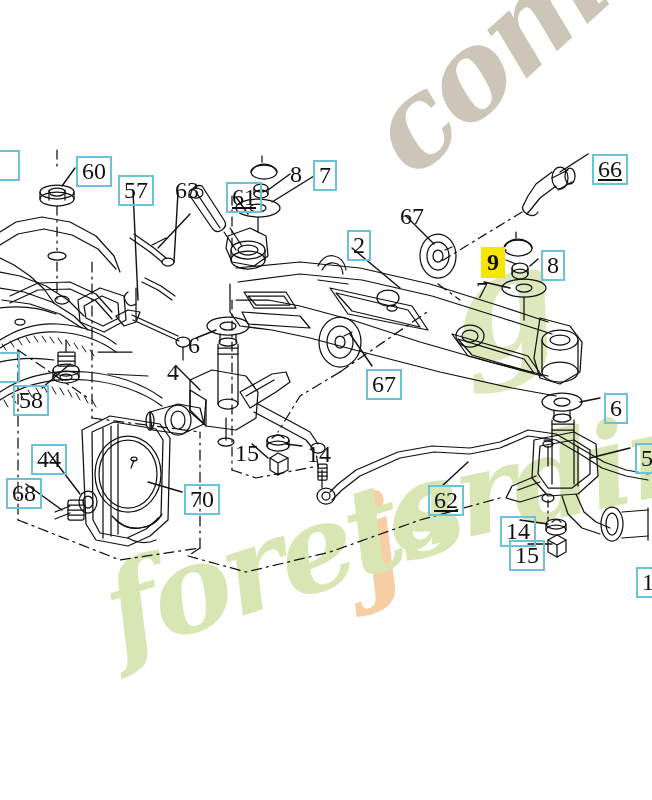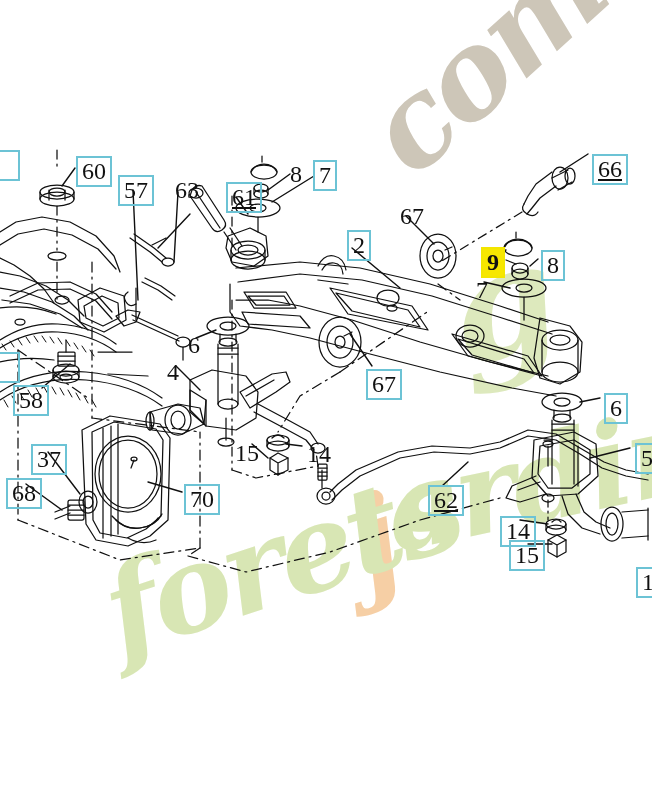--- a/index.html
+++ b/index.html
@@ -411,21 +411,21 @@
   <div class="cal box" style="left:541px;top:250px;">8</div>
   <div class="cal plain" style="left:474px;top:277px;">7</div>
   <div class="cal plain" style="left:186px;top:332px;">6</div>
   <div class="cal box" style="left:366px;top:369px;">67</div>
   <div class="cal plain" style="left:165px;top:359px;">4</div>
   <div class="cal box" style="left:13px;top:385px;">58</div>
   <div class="cal box" style="left:604px;top:393px;">6</div>
   <div class="cal box" style="left:635px;top:443px;">5</div>
   <div class="cal plain" style="left:233px;top:440px;">15</div>
   <div class="cal plain" style="left:305px;top:441px;">14</div>
-  <div class="cal box" style="left:31px;top:444px;">37</div>
+  <div class="cal box" style="left:31px;top:444px;">44</div>
   <div class="cal box" style="left:6px;top:478px;">68</div>
   <div class="cal box" style="left:184px;top:484px;text-align:right;">70</div>
   <div class="cal box" style="left:428px;top:485px;text-decoration:underline;">62</div>
   <div class="cal box" style="left:500px;top:516px;">14</div>
   <div class="cal box" style="left:509px;top:540px;">15</div>
   <div class="cal box" style="left:636px;top:567px;">13</div>
 
 </div>
 
 </body></html>

